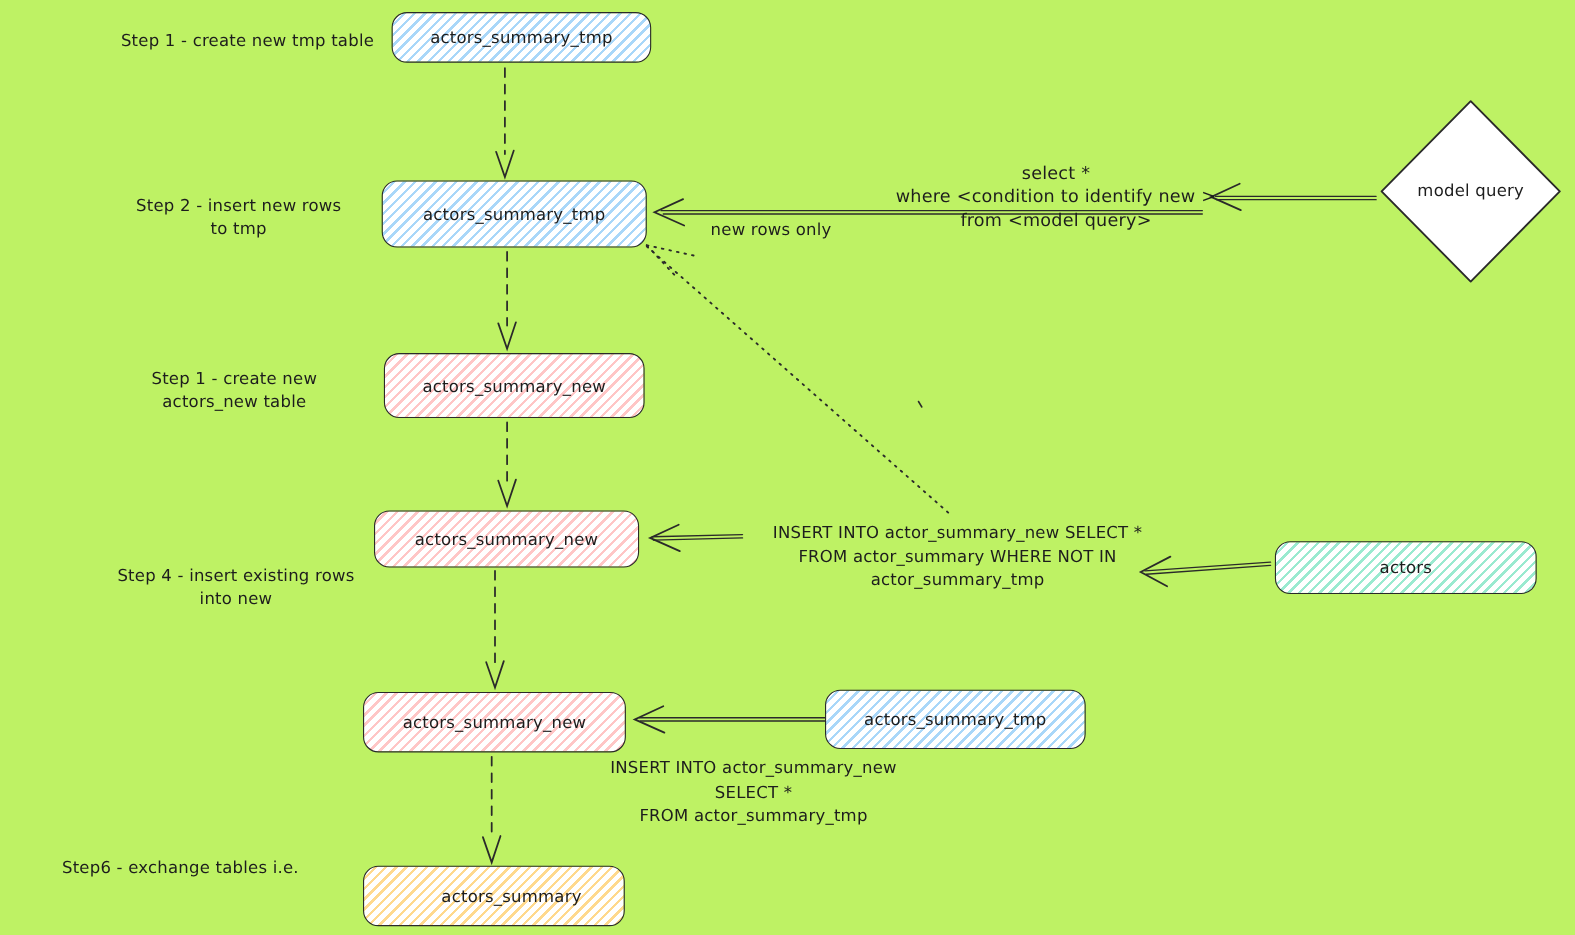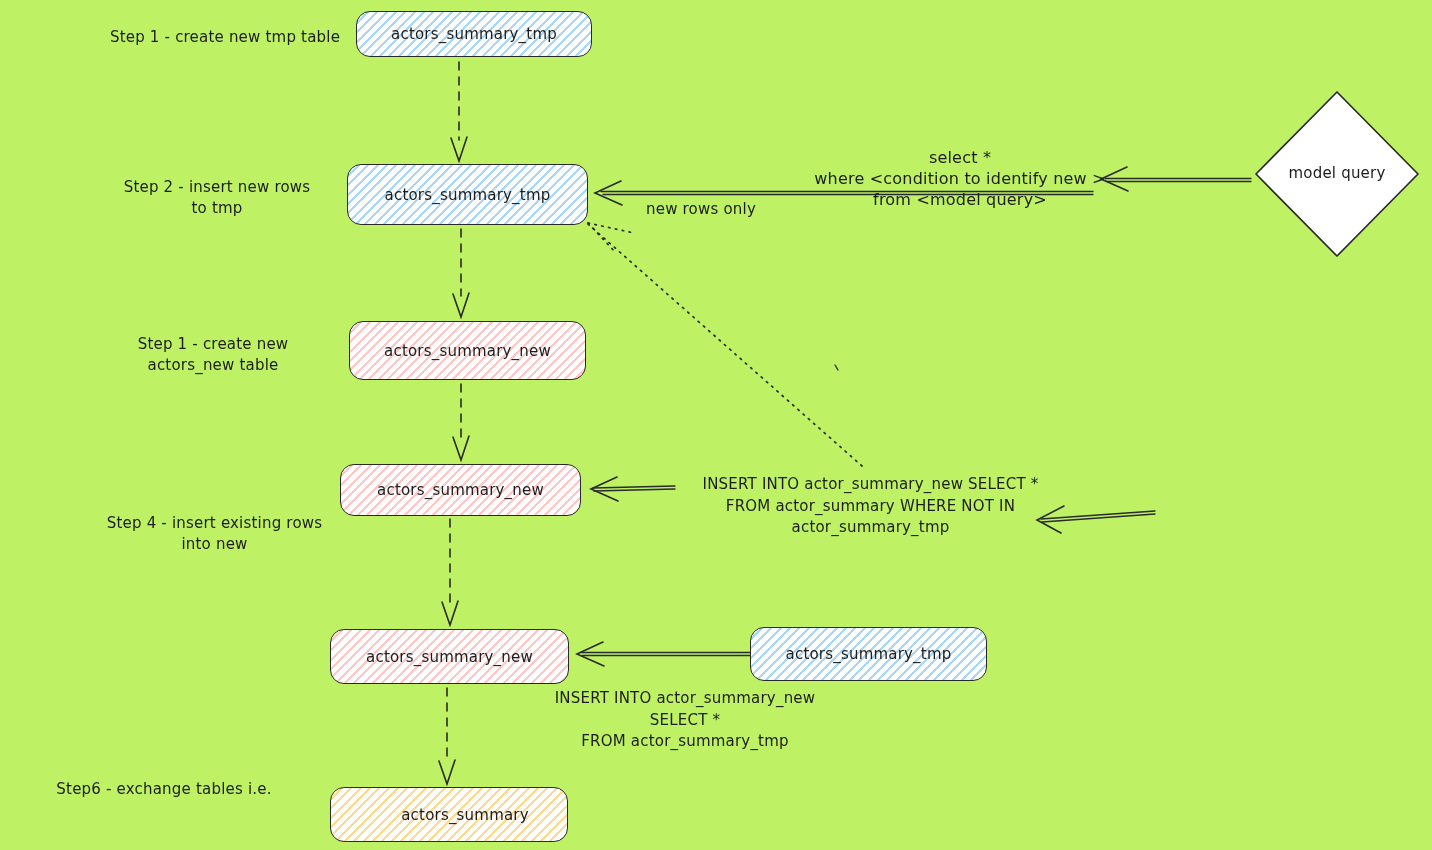--- a/index.html
+++ b/index.html
@@ -121,20 +121,23 @@
   <div class="node hatch-red" style="left:340px; top:464px; width:241px; height:52px;">
     <span>actors_summary_new</span>
   </div>
   <div class="node hatch-red" style="left:330px; top:629px; width:239px; height:55px;">
     <span>actors_summary_new</span>
   </div>
   <div class="node hatch-yellow" style="left:330px; top:787px; width:238px; height:55px;">
     <span>actors_summary</span>
   </div>
 
+  <div class="node hatch-green" style="left:1159px; top:492px; width:238px; height:48px;">
+    <span>actors</span>
+  </div>
   <div class="node hatch-blue" style="left:750px; top:627px; width:237px; height:54px;">
     <span>actors_summary_tmp</span>
   </div>
   <div class="lbl" style="left:1277px; top:163px; width:120px;">
     <span>model query</span>
   </div>
 
   <div class="lbl query" style="left:790px; top:147px; width:340px;">
     <span>select *</span>
     <span>where &lt;condition to identify new &gt;</span>

